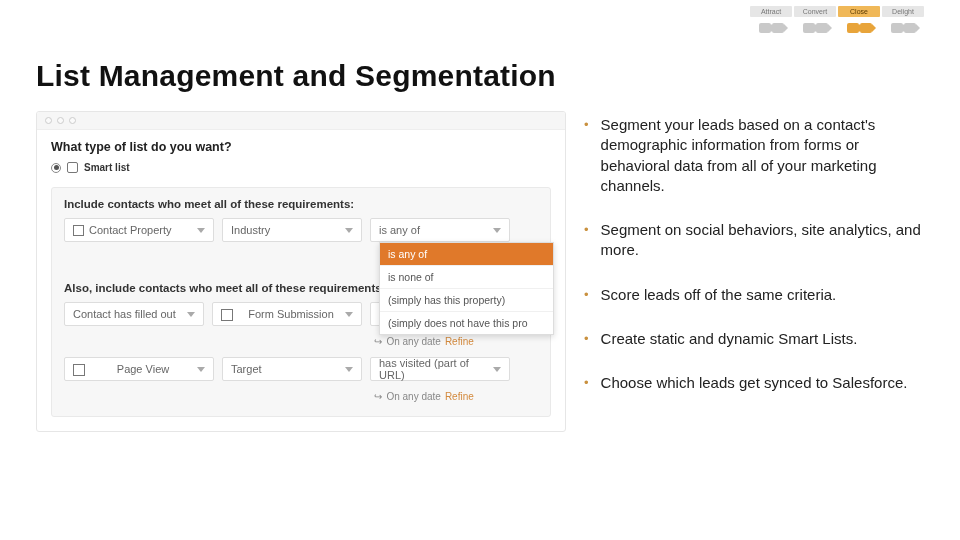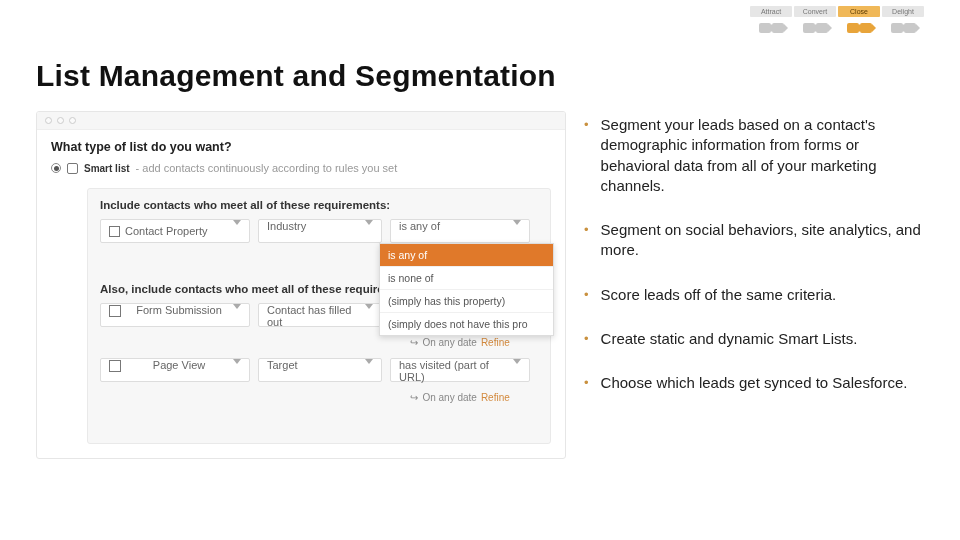--- a/index.html
+++ b/index.html
@@ -12,27 +12,27 @@
   .win-chrome { height: 18px; background: #f6f6f6; border-bottom: 1px solid #eee; display: flex; align-items: center; padding-left: 8px; gap: 5px; }
   .dot { width: 7px; height: 7px; border-radius: 50%; border: 1px solid #ccc; background: #fafafa; }
   .inner { padding: 10px 14px 14px 14px; }
   .q { font-weight: 700; color: #222; font-size: 12.5px; margin-bottom: 8px; }
   .radio-row { display: flex; align-items: center; gap: 6px; margin-bottom: 4px; }
   .radio { width: 10px; height: 10px; border: 1px solid #888; border-radius: 50%; display: inline-flex; align-items: center; justify-content: center; }
   .radio.checked::after { content:""; width:5px; height:5px; background:#555; border-radius:50%; }
   .loop-ico { width:11px; height:11px; border:1px solid #777; border-radius:2px; display:inline-block; position:relative; }
   .radio-label { color:#333; font-weight:600; font-size:10px; }
   .radio-desc { color:#999; font-size:11px; }
-  .panel { background:#f7f7f7; border:1px solid #e9e9e9; border-radius:3px; padding:10px 12px 30px 12px; margin-top:14px; position:relative;margin-left:36px; }
+  .panel { background:#f7f7f7; border:1px solid #e9e9e9; border-radius:3px; padding:10px 12px 4px 12px; margin-top:14px; position:relative; }
   .panel-label { font-size:11.5px; color:#333; font-weight:600; margin-bottom:8px; }
   .field-row { display:flex; gap:8px; }
-  .sel { background:#fff; border:1px solid #ddd; border-radius:2px; height:24px; display:flex; padding:0 8px; justify-content:space-between; font-size:11px; color:#666; }
+  .sel { background:#fff; border:1px solid #ddd; border-radius:2px; height:24px; display:flex; align-items:center; padding:0 8px; justify-content:space-between; font-size:11px; color:#666; }
   .sel .caret { border-left:4px solid transparent; border-right:4px solid transparent; border-top:5px solid #aaa; }
   .sel.w1 { width:150px; }
-  .sel.w2 { width:124px; }
+  .sel.w2 { width:140px; }
   .sel.w3 { width:140px; }
   .flagico { display:inline-flex; align-items:center; gap:5px; }
   .flagico::before { content:""; width:9px; height:9px; border:1px solid #777; display:inline-block; }
   .dropdown-pop { position:absolute; top:54px; right:-4px; width:175px; background:#fff; border:1px solid #ddd; box-shadow:0 2px 6px rgba(0,0,0,.15); font-size:10.5px; z-index:5; }
   .dropdown-pop .opt { padding:5px 8px; color:#555; border-top:1px solid #f0f0f0; }
   .dropdown-pop .opt.active { background:#e0792a; color:#fff; border:none; }
   .also { margin-top:40px; margin-bottom:8px; font-size:11.5px; color:#333; font-weight:600; }
   .row2 { display:flex; gap:8px; margin-bottom:10px; flex-wrap:wrap; }
   .subline { width:100%; font-size:10px; color:#888; padding-left:310px; margin-top:2px; display:flex; gap:4px; align-items:center; }
   .subline .ref { color:#d38a3e; }
@@ -96,21 +96,20 @@
         <span class="dot"></span>
         <span class="dot"></span>
       </div>
       <div class="inner">
         <div class="q">What type of list do you want?</div>
 
         <div class="radio-row">
           <span class="radio checked"></span>
           <span class="loop-ico"></span>
           <span class="radio-label">Smart list</span>
-          <span class="radio-desc">- add contacts continuously according to rules you set</span>
         </div>
 
         <div class="panel">
           <div class="panel-label">Include contacts who meet all of these requirements:</div>
           <div class="field-row">
             <div class="sel w1">
                 <span class="flagico">
                   <span>Contact Property</span>
                 </span>
                 <span class="caret"></span>
@@ -127,27 +126,27 @@
           <div class="dropdown-pop">
             <div class="opt active">is any of</div>
             <div class="opt">is none of</div>
             <div class="opt">(simply has this property)</div>
             <div class="opt">(simply does not have this pro</div>
           </div>
 
           <div class="also">Also, include contacts who meet all of these requirements:</div>
 
           <div class="row2">
+            <div class="sel w2">
+                <span>Contact has filled out</span>
+                <span class="caret"></span>
+              </div>
             <div class="sel w1">
                 <span class="icon-sq"></span>
                 <span>Form Submission</span>
-                <span class="caret"></span>
-              </div>
-            <div class="sel w2">
-                <span>Contact has filled out</span>
                 <span class="caret"></span>
               </div>
             <div class="sel w3">
                 <span>any form</span>
                 <span class="caret"></span>
               </div>
             <div class="subline">↪ <span>On any date</span> <span class="ref">Refine</span></div>
           </div>
 
           <div class="row2">

